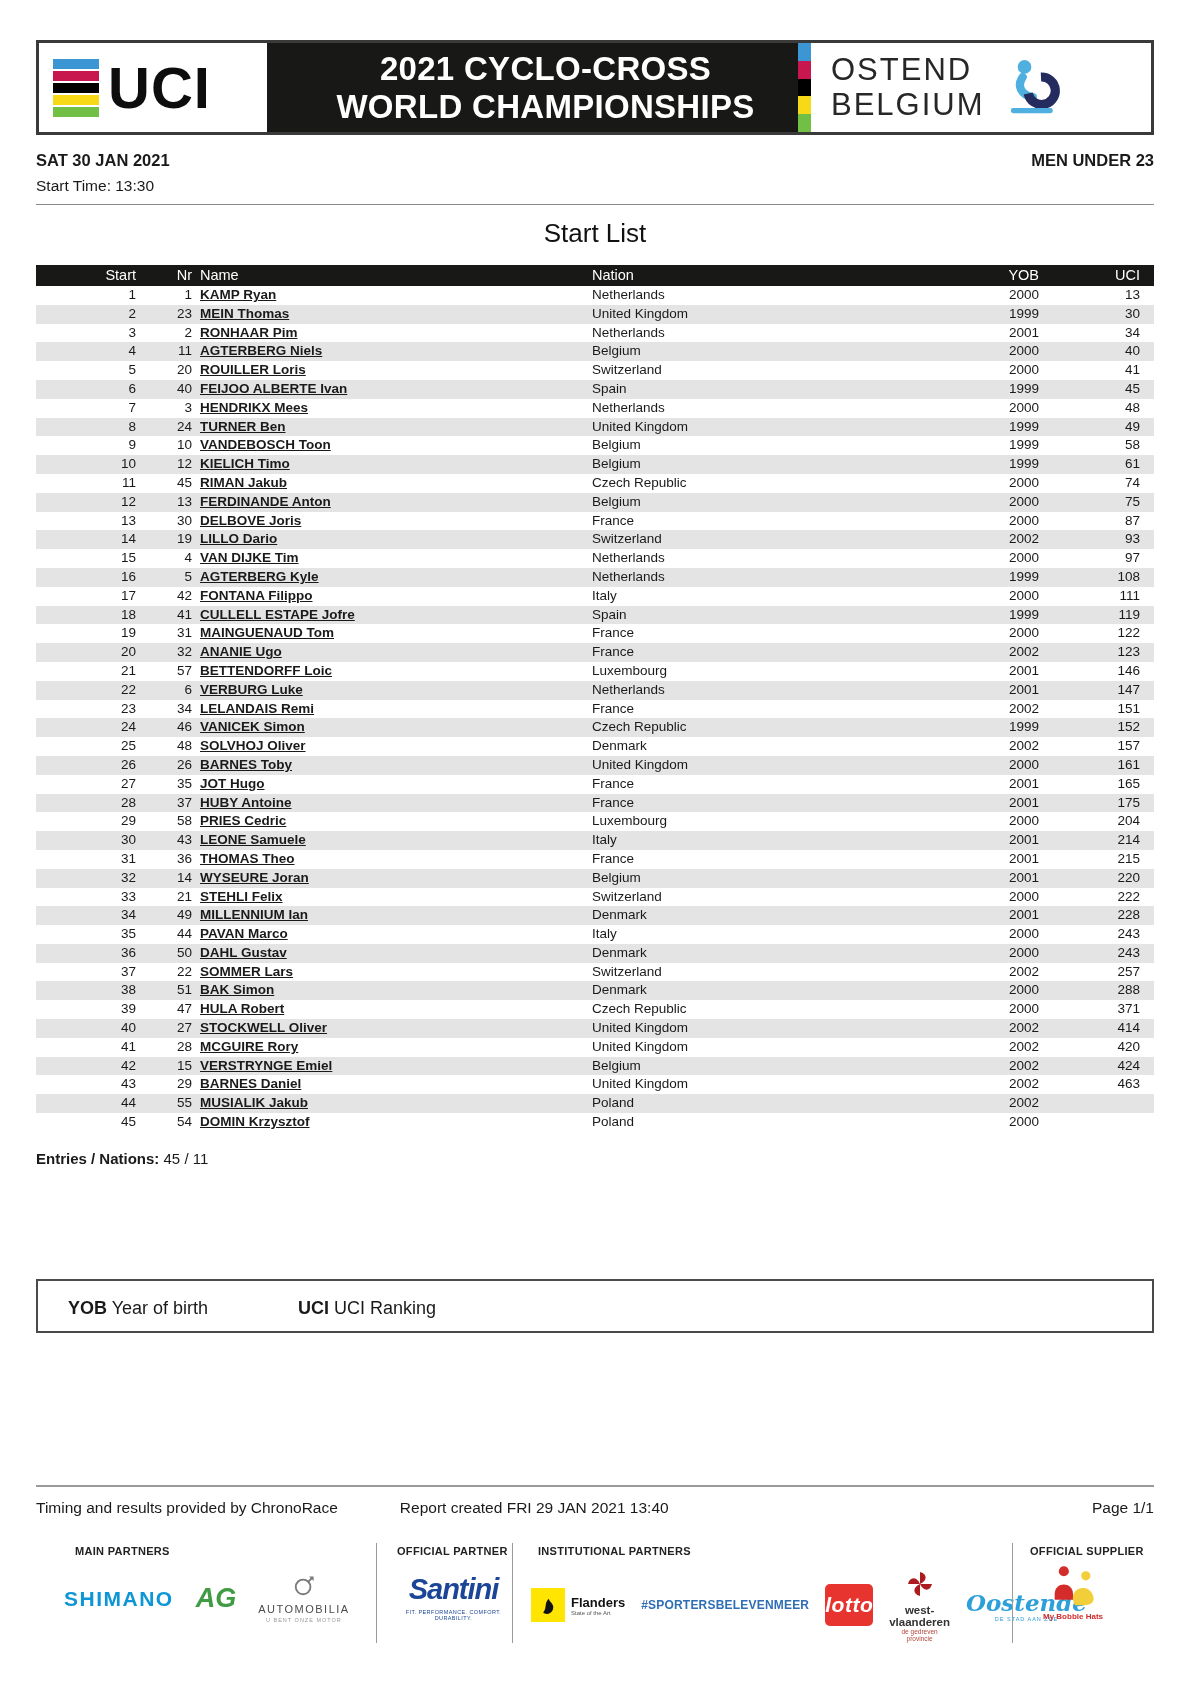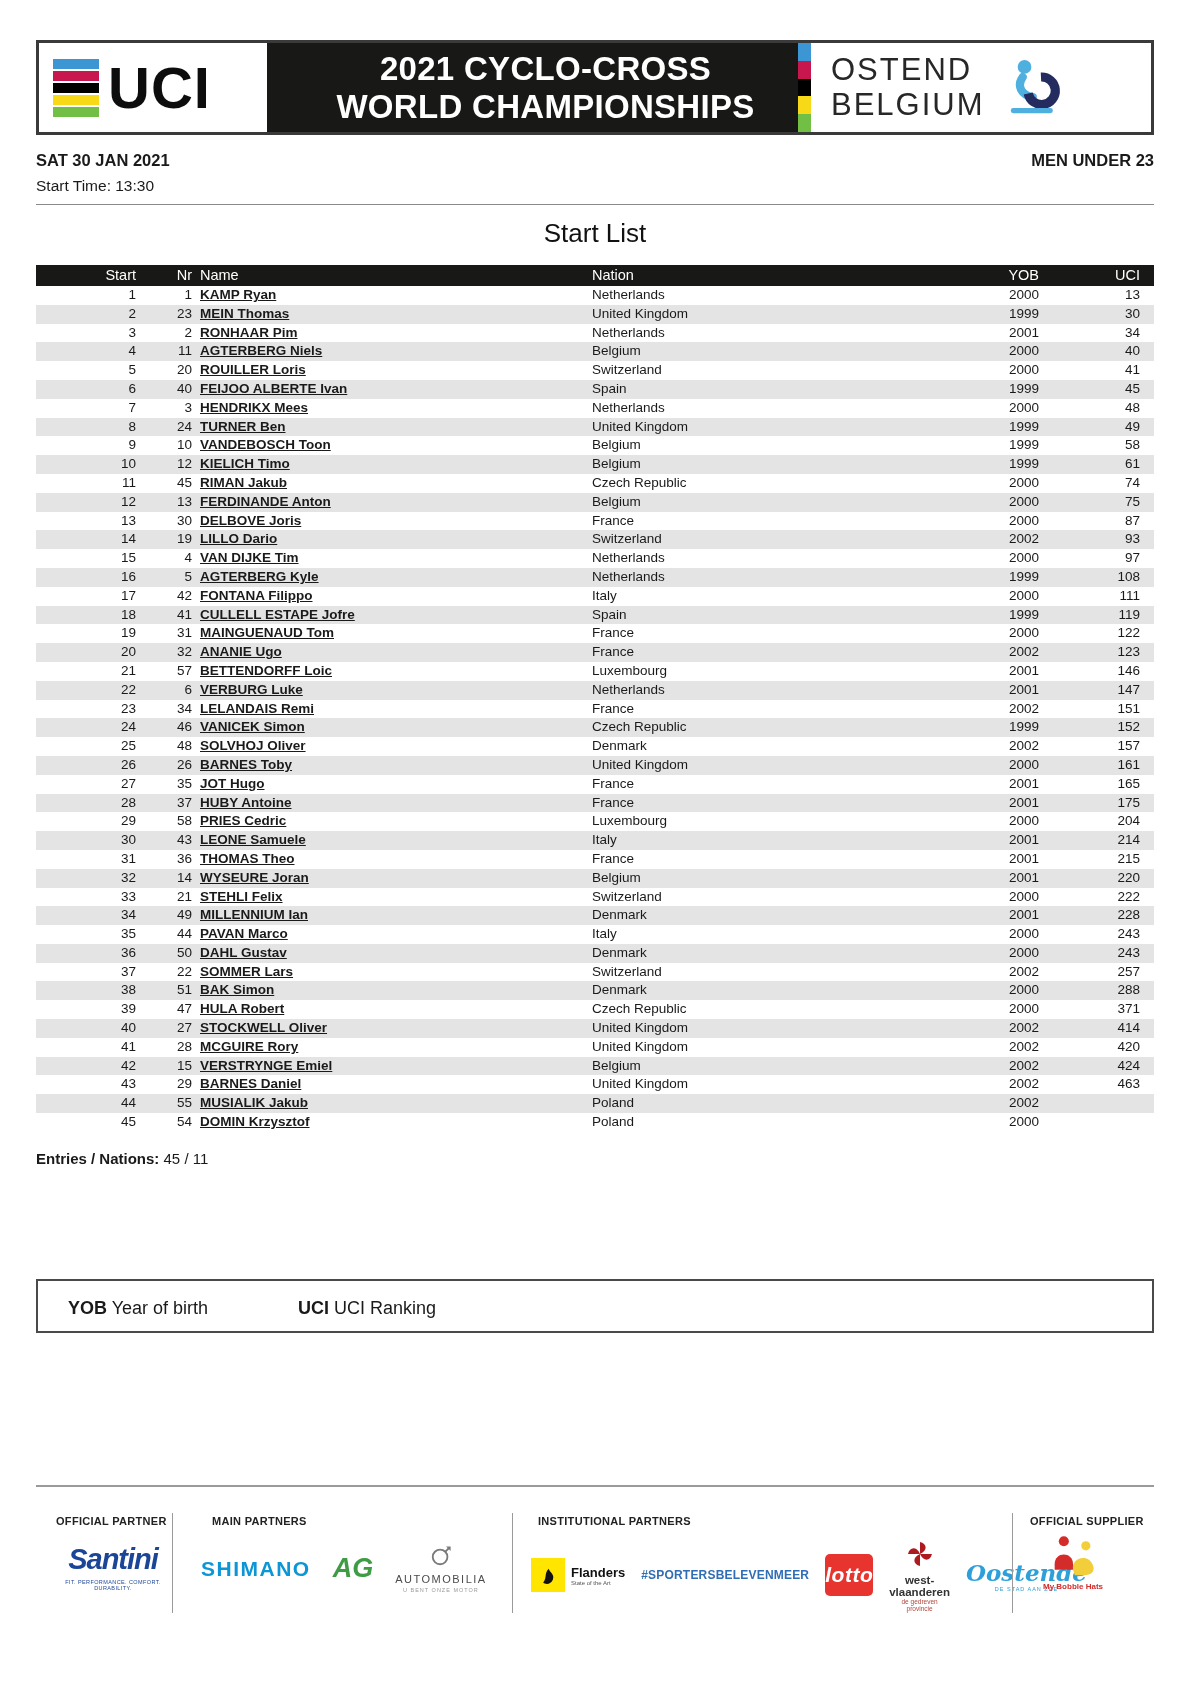--- a/index.html
+++ b/index.html
@@ -540,44 +540,49 @@
         <span>Year of birth</span>
       </span>
       <span class="legend-item">
         <span class="abbr">UCI</span>
         <span>UCI Ranking</span>
       </span>
     </div>
   </div>
 
   <hr class="footer-rule">
+  <div class="footer-text">
+    <span>Timing and results provided by ChronoRace</span>
+    <span class="report">Report created FRI 29 JAN 2021 13:40</span>
+    <span>Page 1/1</span>
+  </div>
 
   <div class="sponsor-row">
-    <div class="sp-group g-official">
-      <div class="sp-label">OFFICIAL PARTNER</div>
-      <div class="sp-brands">
-        <div class="santini">
-          <div class="name">Santini</div>
-          <div class="tagline">FIT. PERFORMANCE. COMFORT. DURABILITY.</div>
-        </div>
-      </div>
-    </div>
     <div class="sp-group g-main">
       <div class="sp-label">MAIN PARTNERS</div>
       <div class="sp-brands">
         <div class="shimano">SHIMANO</div>
         <div class="ag">AG</div>
         <div class="automobilia">
           <svg width="22" height="22" viewBox="0 0 24 24">
             <circle cx="11" cy="13" r="8" stroke="#7a7a7a" stroke-width="2" fill="none"></circle>
             <line x1="16.5" y1="7.5" x2="21" y2="3" stroke="#7a7a7a" stroke-width="2"></line>
             <polygon points="17.5,1.5 22.5,1.5 22.5,6.5" fill="#7a7a7a"></polygon>
           </svg>
           <div class="name">AUTOMOBILIA</div>
           <div class="tagline">U BENT ONZE MOTOR</div>
+        </div>
+      </div>
+    </div>
+    <div class="sp-group g-official">
+      <div class="sp-label">OFFICIAL PARTNER</div>
+      <div class="sp-brands">
+        <div class="santini">
+          <div class="name">Santini</div>
+          <div class="tagline">FIT. PERFORMANCE. COMFORT. DURABILITY.</div>
         </div>
       </div>
     </div>
     <div class="sp-group g-inst">
       <div class="sp-label">INSTITUTIONAL PARTNERS</div>
       <div class="sp-brands">
         <div class="flanders">
           <div class="box">
             <svg width="22" height="22" viewBox="0 0 32 32">
                 <path d="M9 27 C15 20 10 14 17 7 C19 13 26 15 23 23 C21 29 13 31 9 27 Z" fill="#111"></path>

